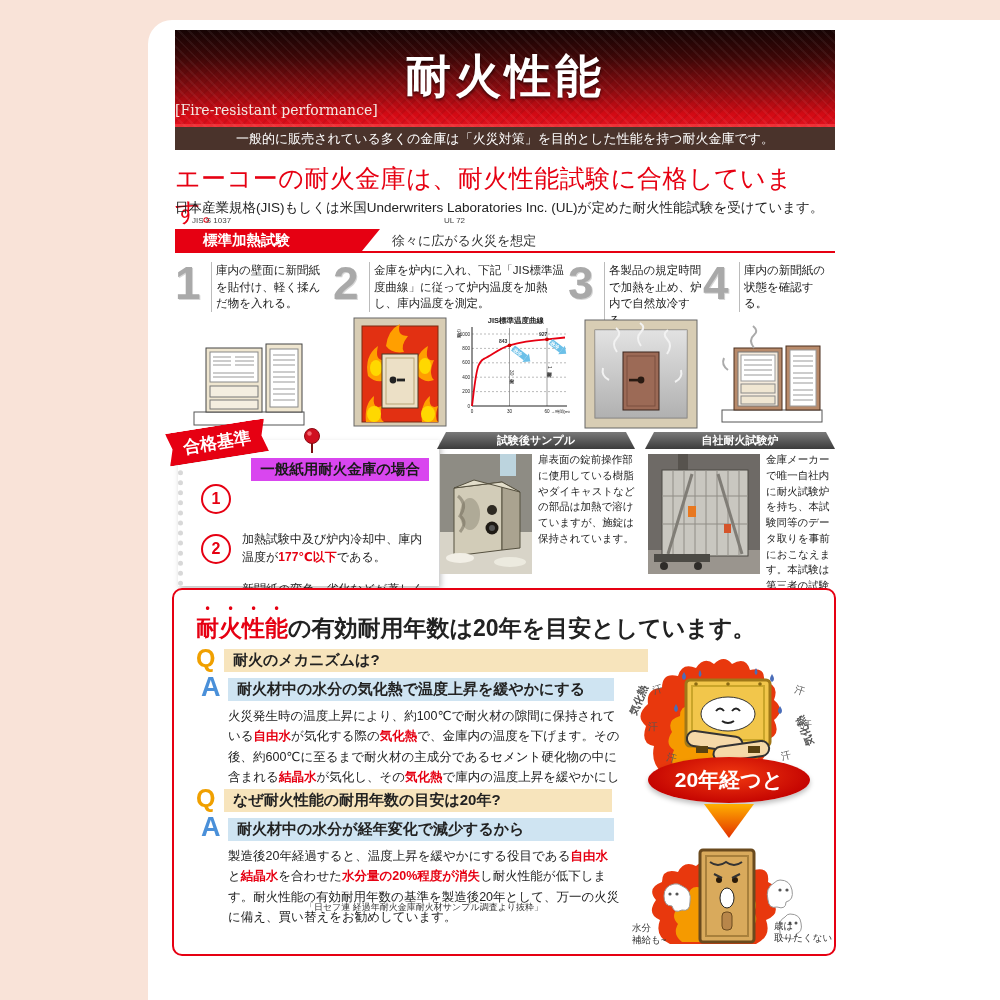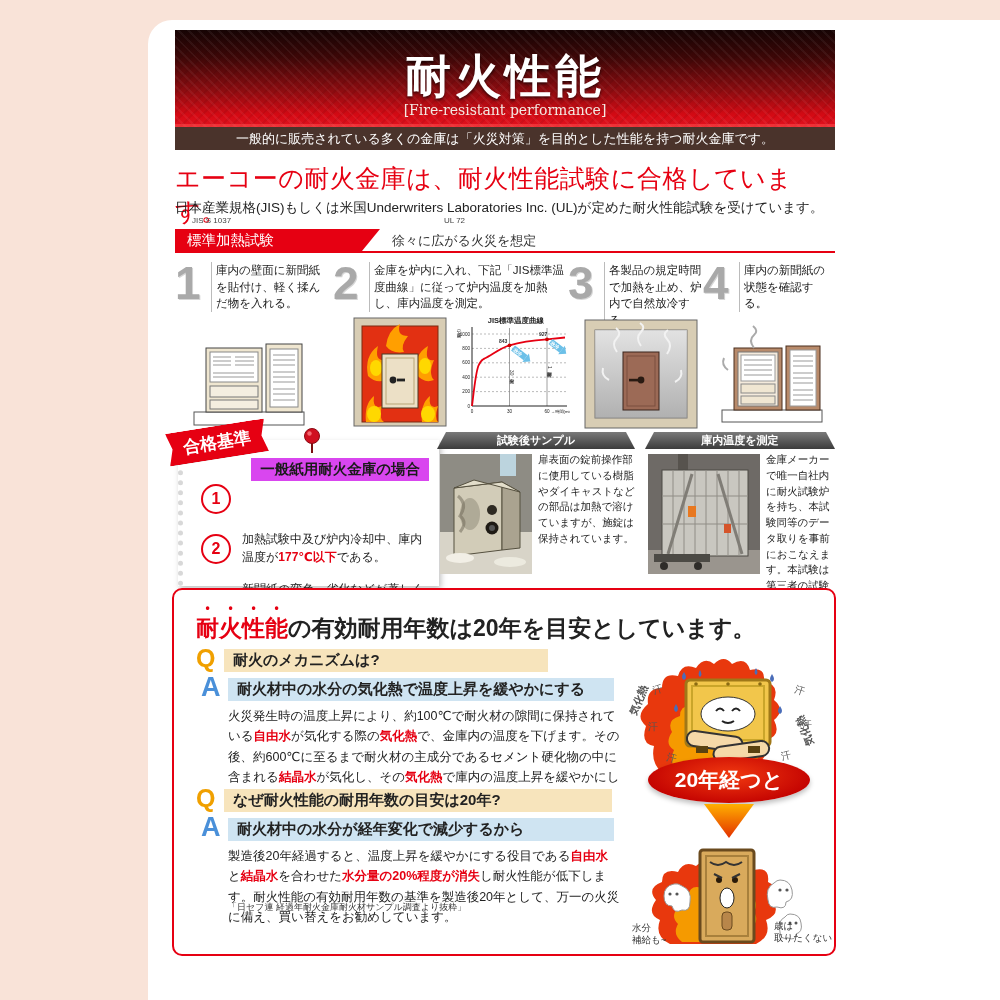--- a/index.html
+++ b/index.html
@@ -9,29 +9,29 @@
   #card{left:148px;top:20px;width:852px;height:980px;background:#ffffff;border-radius:24px 0 0 0;}
   
   #banner{left:175px;top:30px;width:660px;height:97px;
     background:
       repeating-linear-gradient(45deg,rgba(255,255,255,.05) 0 2px,transparent 2px 7px),
       repeating-linear-gradient(-45deg,rgba(0,0,0,.06) 0 2px,transparent 2px 7px),
       linear-gradient(180deg,#170404 0%,#3d0707 28%,#8c0c10 62%,#d50a14 88%,#e01320 100%);
     box-shadow:inset 0 -3px 0 rgba(255,80,80,.5);}
   #banner-title{width:100%;top:16px;text-align:center;color:#fff;font-family:"DejaVu Serif","Liberation Serif",serif;
     font-size:46px;font-weight:bold;letter-spacing:4px;text-shadow:0 2px 3px rgba(0,0,0,.6);}
-  #banner-sub{width:100%;top:72px;text-align:center;color:#f3e9e2;font-family:"DejaVu Serif","Liberation Serif",serif;font-size:14px;}
+  #banner-sub{width:100%;top:72px;text-align:left;color:#f3e9e2;font-family:"DejaVu Serif","Liberation Serif",serif;font-size:14px;}
   #strip{left:175px;top:127px;width:660px;height:23px;background:#4a332b;color:#fff;font-size:13px;
     display:flex;align-items:center;justify-content:center;}
   #headline{left:175px;top:162px;width:660px;color:#e60012;font-size:25px;font-weight:normal;letter-spacing:.5px;}
   #intro-body{left:175px;top:199px;width:660px;color:#222;font-size:13.5px;}
   .refnote{font-size:8px;color:#444;}
   
-  #tab{left:175px;top:229px;width:205px;height:22px;background:#e60012;color:#fff;font-size:14.5px;font-weight:normal;
-    display:flex;align-items:center;padding-left:12px;box-sizing:border-box;
+  #tab{left:175px;top:229px;width:205px;height:22px;background:#e60012;color:#fff;font-size:14.5px;font-weight:bold;
+    display:flex;align-items:center;padding-left:28px;box-sizing:border-box;
     clip-path:polygon(0 0,100% 0,calc(100% - 18px) 100%,0 100%);}
   #tab-note{left:392px;top:232px;font-size:13px;color:#333;}
   #redline{left:175px;top:251px;width:660px;height:2px;background:#e60012;}
   
   .step{display:block;}
   .step-head{display:flex;align-items:flex-start;}
   .step-num{font-size:46px;line-height:.92;font-weight:800;color:#a9a9a9;width:32px;flex:0 0 32px;
     text-shadow:1px 1px 0 #d6d6d6;}
   .step-text{border-left:1px solid #bbb;margin-left:4px;padding-left:4px;font-size:11.5px;line-height:1.45;color:#222;}
   
@@ -54,21 +54,21 @@
   
   #lifebox{left:172px;top:588px;width:664px;height:368px;border:2px solid #e60012;border-radius:10px;background:#fff;box-sizing:border-box;}
   #life-title{left:196px;top:601px;font-size:23px;font-weight:bold;color:#222;}
   .emdots{color:#e60012;-webkit-text-emphasis:filled dot #e60012;text-emphasis:filled dot #e60012;
     -webkit-text-emphasis-position:over right;text-emphasis-position:over right;}
   .qicon{font-size:25px;font-weight:900;color:#f0a000;line-height:1;}
   .aicon{font-size:27px;font-weight:900;color:#4a90d9;line-height:1;}
   .qbar{background:#f7e4bc;font-size:15px;font-weight:bold;color:#222;padding:2px 9px;box-sizing:border-box;}
   .abar{background:#cfe4f2;font-size:15px;font-weight:bold;color:#222;padding:2px 9px;box-sizing:border-box;}
   .qa-body{font-size:12.5px;line-height:1.62;color:#222;}
-  #citation{left:228px;top:901px;width:392px;text-align:left;font-size:9px;color:#333;}
+  #citation{left:228px;top:901px;width:392px;text-align:center;font-size:9px;color:#333;}
   #notes{left:184px;top:924px;font-size:10px;line-height:1.55;color:#333;}
   #oval{left:648px;top:757px;width:162px;height:46px;border-radius:50%;
     background:radial-gradient(ellipse at 50% 40%,#f23a10,#c10000 78%);
     display:flex;align-items:center;justify-content:center;color:#fff;font-size:21px;font-weight:bold;
     box-shadow:0 3px 5px rgba(0,0,0,.25);}
   .illab{font-size:9.5px;color:#333;line-height:1.3;}
   svg text{font-family:"Liberation Sans","DejaVu Sans",sans-serif;}
 </style>
 </head>
 <body>
@@ -298,21 +298,21 @@
     <circle cx="52" cy="56" r="5" fill="#2e2a22"></circle>
       <circle cx="52" cy="74" r="6.5" fill="#1e1a14"></circle>
       <circle cx="52" cy="74" r="3" fill="#555"></circle>
     <path d="M18 42 q10 8 2 20 q8 6 0 16" stroke="#6a6454" stroke-width="3" fill="none" opacity="0.5"></path>
     <ellipse cx="30" cy="60" rx="10" ry="16" fill="#6f6a58" opacity="0.35"></ellipse>
     <ellipse cx="20" cy="104" rx="14" ry="5" fill="#f2efe6"></ellipse>
     <ellipse cx="70" cy="108" rx="16" ry="5" fill="#eceadf"></ellipse>
   </svg>
   <div class="abs photo-text" style="left:538px;top:452px;width:98px">扉表面の錠前操作部に使用している樹脂やダイキャストなどの部品は加熱で溶けていますが、施錠は保持されています。</div>
 
-  <div class="abs caption" style="left:645px;top:432px;width:190px">庫内温度を測定</div>
+  <div class="abs caption" style="left:645px;top:432px;width:190px">自社耐火試験炉</div>
   <svg class="abs" style="left:648px;top:454px" width="112" height="120" viewBox="0 0 112 120">
     <rect x="0" y="0" width="112" height="120" fill="#6e6a66"></rect>
     <rect x="0" y="96" width="112" height="24" fill="#9a958e"></rect>
     <rect x="30" y="0" width="10" height="96" fill="#57534e"></rect>
     <rect x="14" y="16" width="86" height="86" fill="#c9c7c0" stroke="#4c4a45"></rect>
     <g stroke="#908d86" stroke-width="1">
       <line x1="25" y1="16" x2="25" y2="102"></line>
         <line x1="36" y1="16" x2="36" y2="102"></line>
         <line x1="47" y1="16" x2="47" y2="102"></line>
       <line x1="58" y1="16" x2="58" y2="102"></line>
@@ -331,21 +331,21 @@
       <circle cx="50" cy="112" r="4" fill="#2e2c29"></circle>
   </svg>
   <div class="abs photo-text" style="left:766px;top:452px;width:70px">金庫メーカーで唯一自社内に耐火試験炉を持ち、本試験同等のデータ取りを事前におこなえます。本試験は第三者の試験機関にておこなわれます。</div>
 
   <div class="abs" id="lifebox"></div>
   <div class="abs" id="life-title">
     <span class="emdots">耐火性能</span><span>の有効耐用年数は20年を目安としています。</span>
   </div>
 
   <div class="abs qicon" style="left:196px;top:646px">Q</div>
-  <div class="abs qbar" style="left:224px;top:649px;width:324px">耐火のメカニズムは?</div>
+  <div class="abs qbar" style="left:224px;top:649px;width:424px">耐火のメカニズムは?</div>
   <div class="abs aicon" style="left:201px;top:674px">A</div>
   <div class="abs abar" style="left:228px;top:678px;width:386px">耐火材中の水分の気化熱で温度上昇を緩やかにする</div>
   <div class="abs qa-body" style="left:228px;top:706px;width:392px"><span>火災発生時の温度上昇により、約100℃で耐火材の隙間に保持されている</span><span class="seg-red">自由水</span><span>が気化する際の</span><span class="seg-red">気化熱</span><span>で、金庫内の温度を下げます。その後、約600℃に至るまで耐火材の主成分であるセメント硬化物の中に含まれる</span><span class="seg-red">結晶水</span><span>が気化し、その</span><span class="seg-red">気化熱</span><span>で庫内の温度上昇を緩やかにします。</span></div>
 
   <div class="abs qicon" style="left:196px;top:786px">Q</div>
   <div class="abs qbar" style="left:224px;top:789px;width:388px">なぜ耐火性能の耐用年数の目安は20年?</div>
   <div class="abs aicon" style="left:201px;top:814px">A</div>
   <div class="abs abar" style="left:228px;top:818px;width:386px">耐火材中の水分が経年変化で減少するから</div>
   <div class="abs qa-body" style="left:228px;top:846px;width:392px"><span>製造後20年経過すると、温度上昇を緩やかにする役目である</span><span class="seg-red">自由水</span><span>と</span><span class="seg-red">結晶水</span><span>を合わせた</span><span class="seg-red">水分量の20%程度が消失</span><span>し耐火性能が低下します。耐火性能の有効耐用年数の基準を製造後20年として、万一の火災に備え、買い替えをお勧めしています。</span></div>
 

